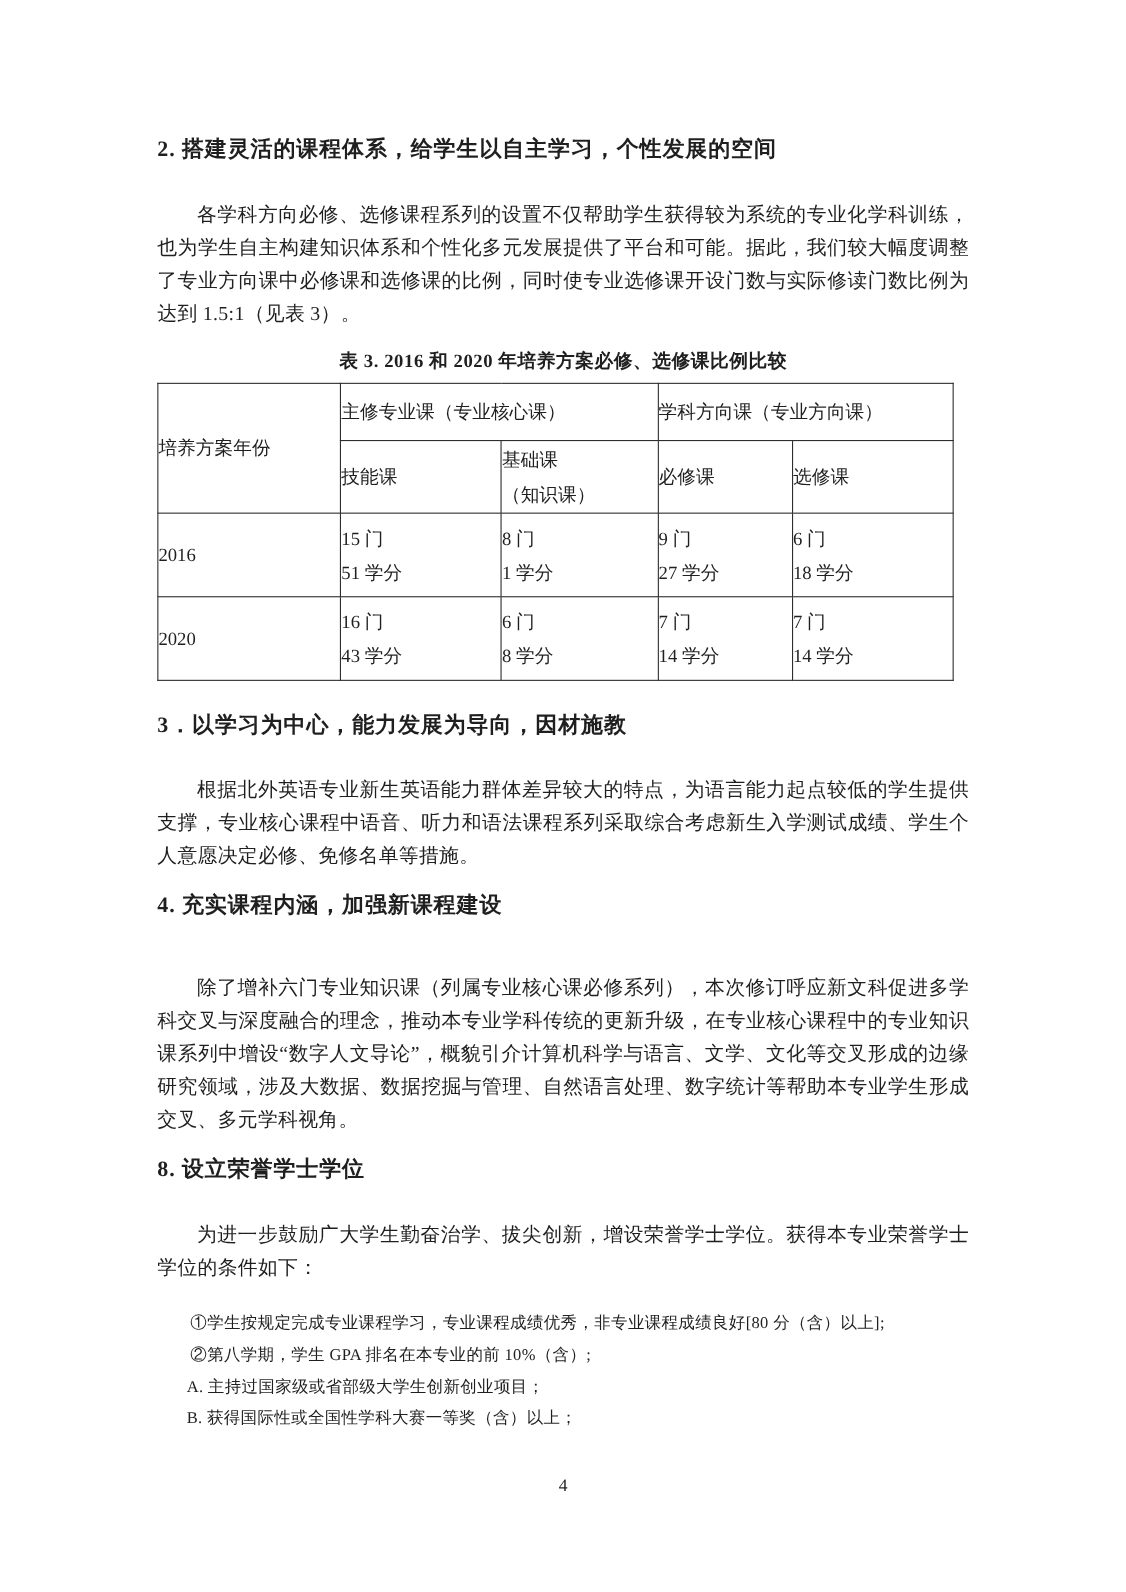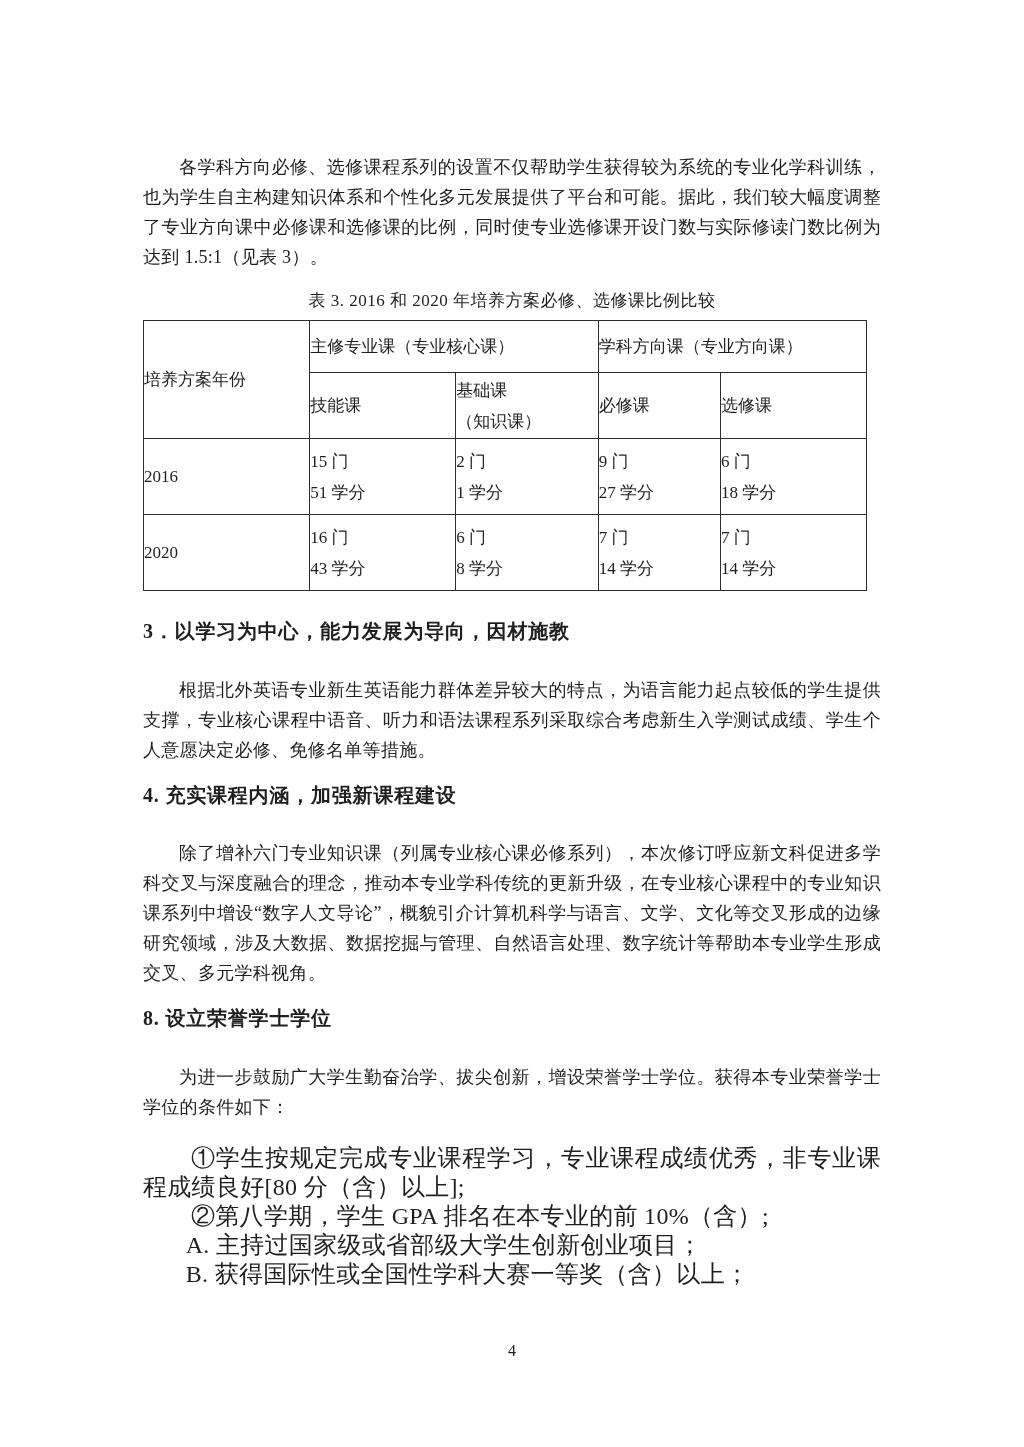--- a/index.html
+++ b/index.html
@@ -27,21 +27,21 @@
     font-size: 18px;
     line-height: 30px;
     text-align: justify;
     text-indent: 2em;
     letter-spacing: 0.3px;
   }
   .m-after-h { margin-top: 30px; }
   .table-title {
     margin-top: 16px;
     font-size: 17px;
-    font-weight: normal;
+    font-weight: bold;
     text-align: center;
     line-height: 26px;
     letter-spacing: 0.5px;
   }
   table.cmp {
     margin-top: 6px;
     width: 724px;
     border-collapse: collapse;
     table-layout: fixed;
   }
@@ -53,25 +53,25 @@
     padding: 0;
   }
   tr.hdr-group { height: 52px; }
   tr.hdr-sub { height: 66px; }
   tr.data-row { height: 76px; }
   .two-line div { line-height: 31px; }
   h2.s3 { margin-top: 26px; }
   h2.s4 { margin-top: 16px; }
   h2.s5 { margin-top: 16px; }
   p.p3 { margin-top: 30px; }
-  p.p4 { margin-top: 29px; }
+  p.p4 { margin-top: 46px; }
   p.p5 { margin-top: 30px; }
   .conditions { margin-top: 22px; }
   .conditions p {
-    font-size: 24px;
+    font-size: 15px;
     line-height: 29px;
     text-align: justify;
     letter-spacing: 0.3px;
   }
   .cond-num { text-indent: 2em; }
   .cond-abc { text-indent: 1.78em; }
   .page-number {
     position: absolute;
     top: 1341px;
     left: 0;
@@ -79,20 +79,21 @@
     text-align: center;
     font-size: 16px;
     line-height: 20px;
   }
 </style>
 </head>
 <body>
 
 <div class="page">
 
+  <h2 class="sec">2. 搭建灵活的课程体系，给学生以自主学习，个性发展的空间</h2>
   <p class="body m-after-h">各学科方向必修、选修课程系列的设置不仅帮助学生获得较为系统的专业化学科训练，也为学生自主构建知识体系和个性化多元发展提供了平台和可能。据此，我们较大幅度调整了专业方向课中必修课和选修课的比例，同时使专业选修课开设门数与实际修读门数比例为达到 1.5:1（见表 3）。</p>
 
   <div class="table-title">表 3. 2016 和 2020 年培养方案必修、选修课比例比较</div>
 
   <table class="cmp">
     <colgroup>
       <col style="width:23%">
       <col style="width:20.2%">
       <col style="width:19.7%">
       <col style="width:16.9%">
@@ -113,21 +114,21 @@
         <td>必修课</td>
         <td>选修课</td>
       </tr>
       <tr class="data-row">
         <td>2016</td>
         <td class="two-line">
           <div>15 门</div>
           <div>51 学分</div>
         </td>
         <td class="two-line">
-          <div>2 门</div>
+          <div>8 门</div>
           <div>1 学分</div>
         </td>
         <td class="two-line">
           <div>9 门</div>
           <div>27 学分</div>
         </td>
         <td class="two-line">
           <div>6 门</div>
           <div>18 学分</div>
         </td>

